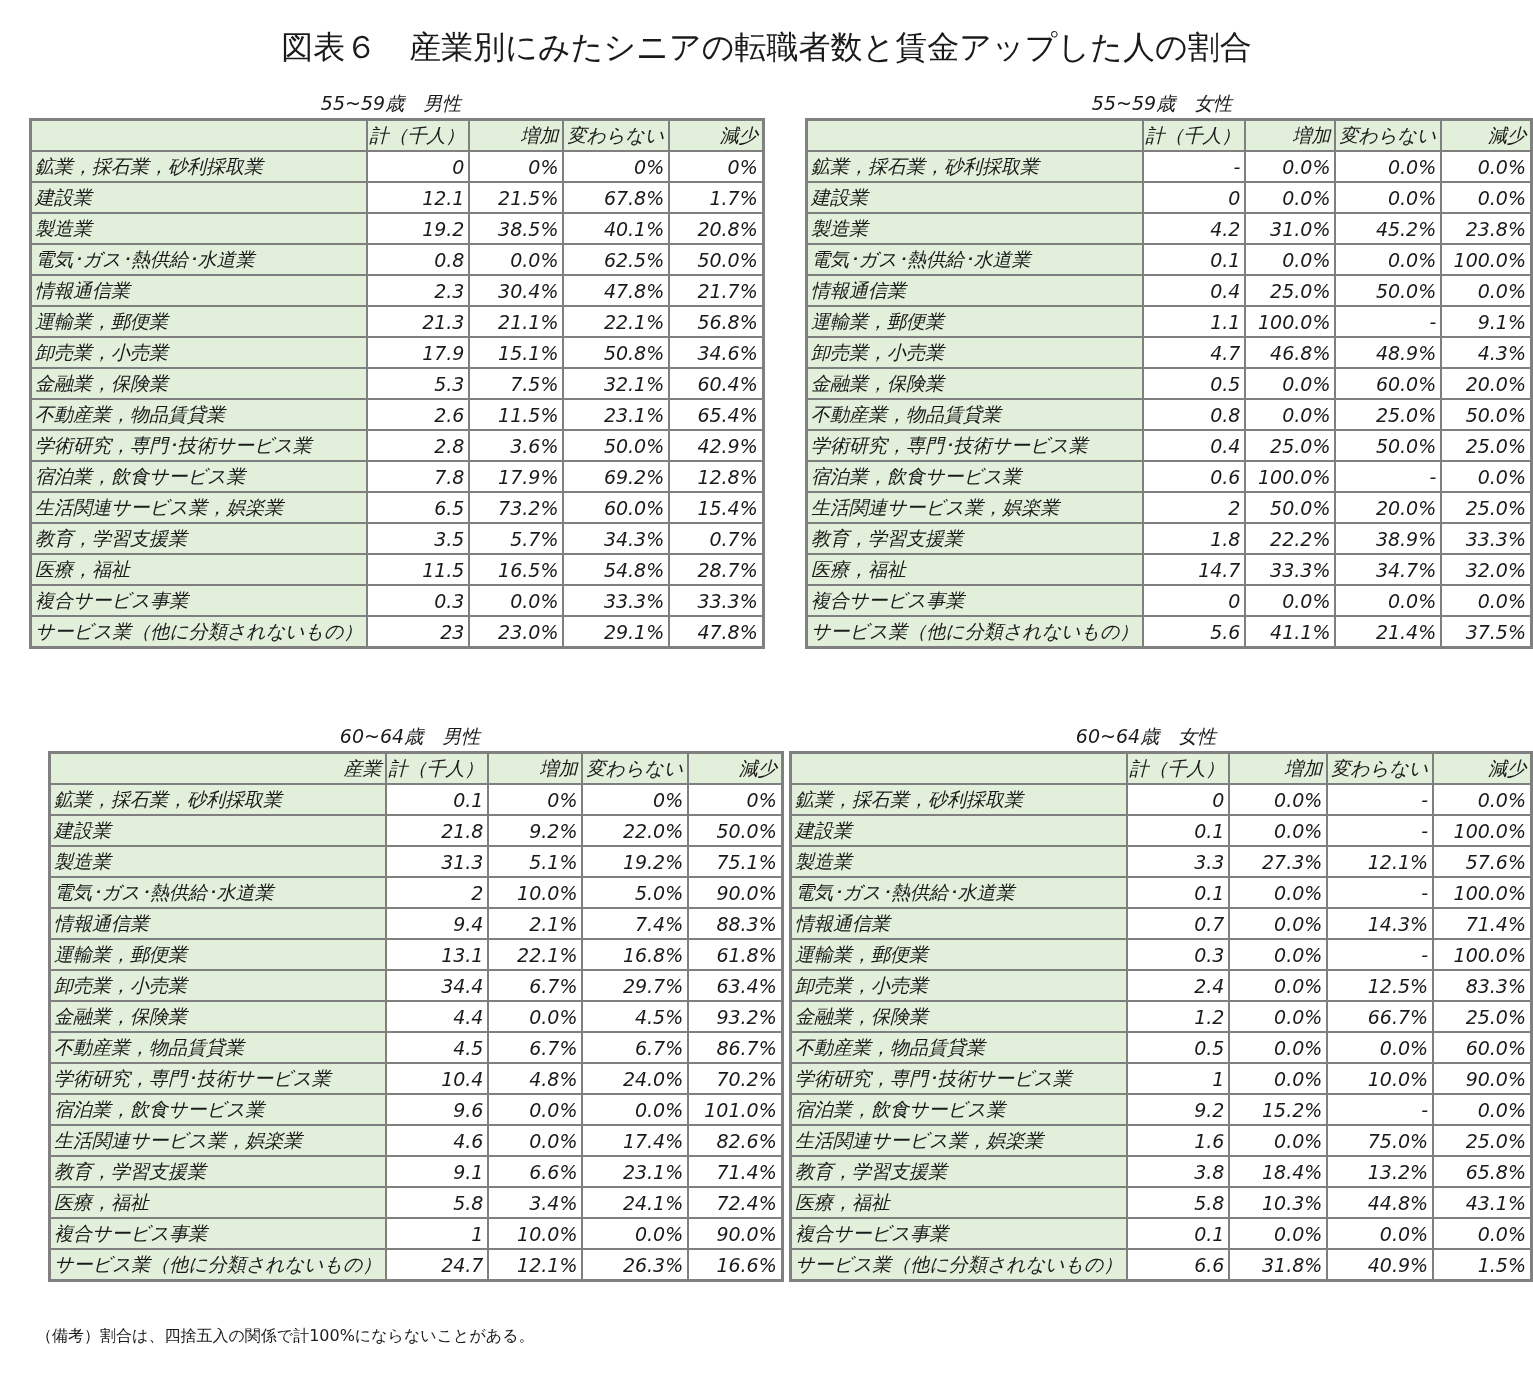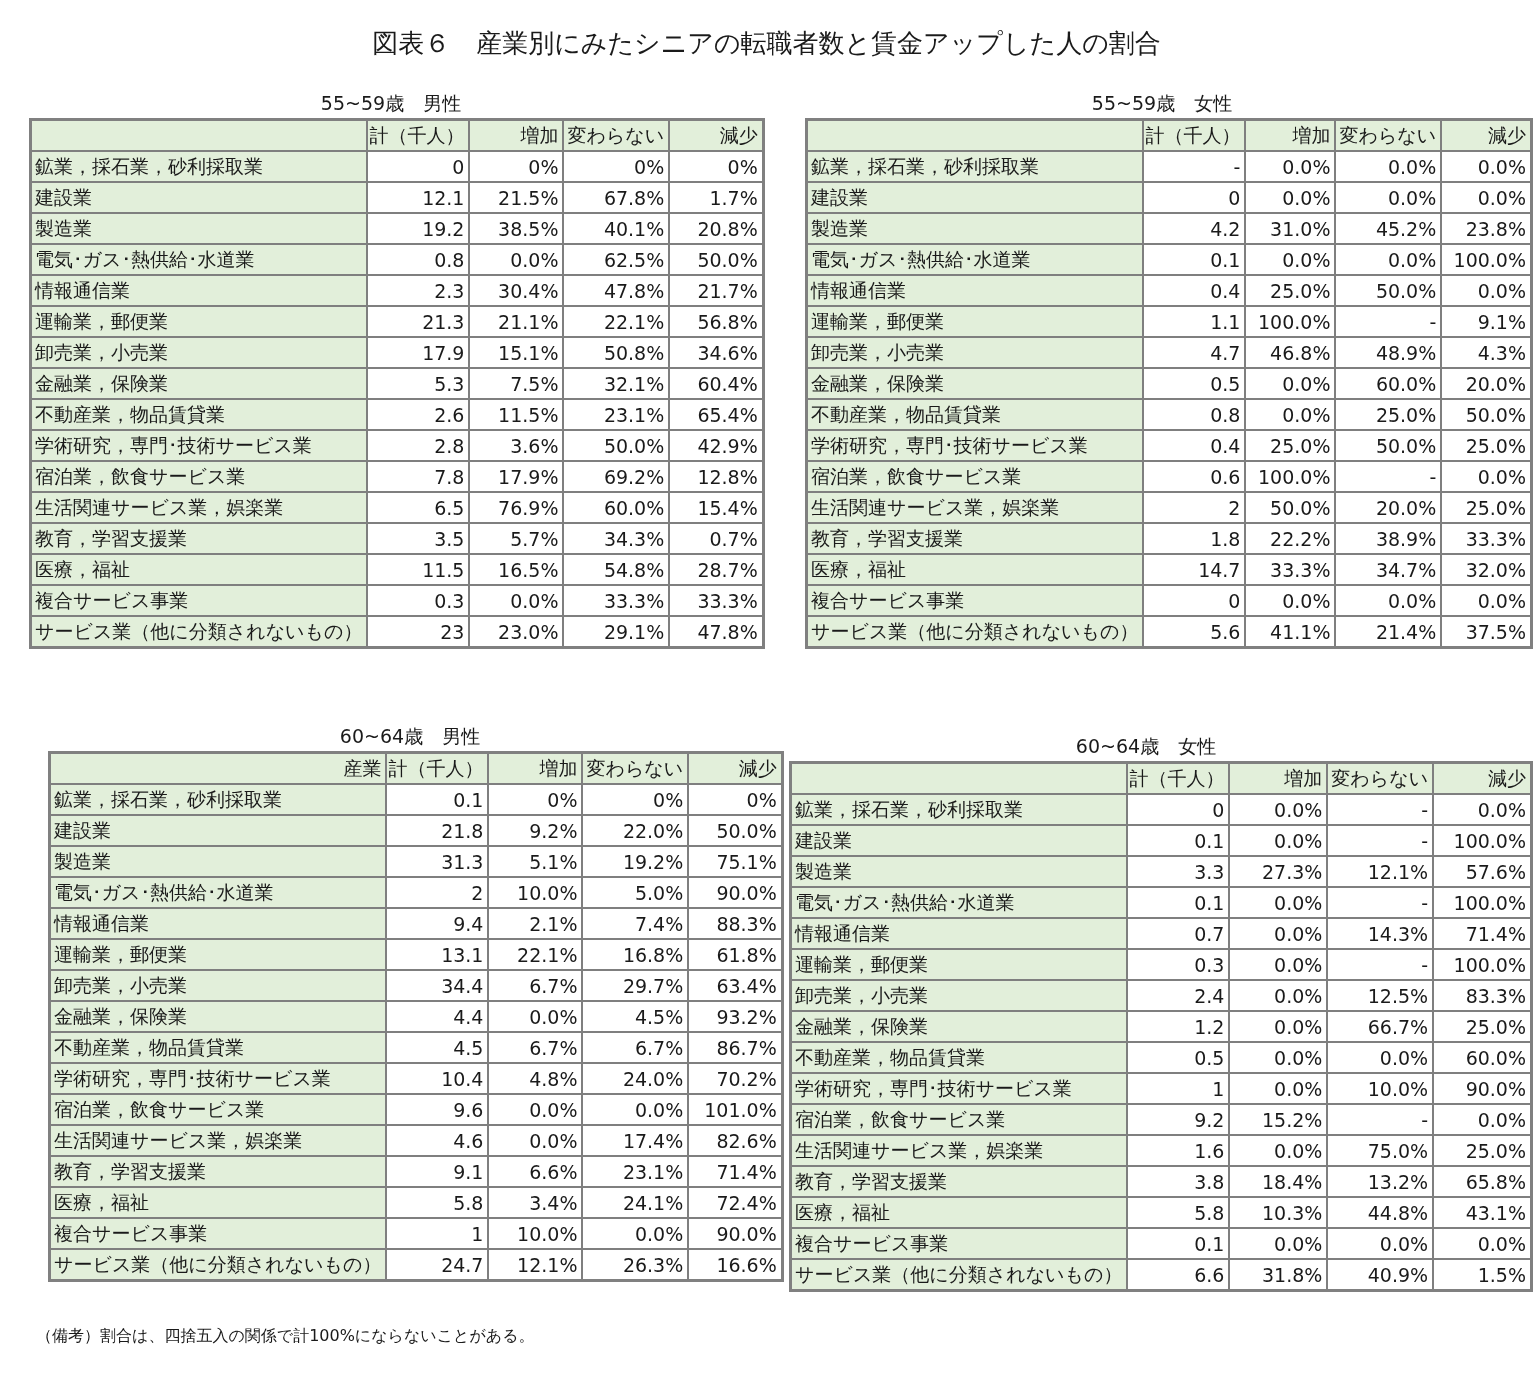--- a/index.html
+++ b/index.html
@@ -3,23 +3,23 @@
 <meta charset="utf-8">
 <style>
   html, body { margin: 0; padding: 0; background: #ffffff; }
   body {
     width: 1533px; height: 1400px; position: relative; overflow: hidden;
     font-family: "DejaVu Sans", "Liberation Sans", sans-serif;
     color: #1a1a1a;
   }
   .title {
     position: absolute; left: 0; top: 26px; width: 1533px;
-    text-align: center; font-size: 26px; letter-spacing: 0px;
+    text-align: center; font-size: 32px; letter-spacing: 0px;
   }
-  .panel { position: absolute; }
+  .panel { position: absolute; font-style: italic; }
   .panel-caption {
     text-align: center; font-size: 19px; height: 30px; line-height: 30px;
   }
   table.dt {
     border-collapse: collapse;
     border: 3px solid #808080;
     table-layout: fixed;
   }
   table.dt td, table.dt th {
     border: 2px solid #7f7f7f;
@@ -139,21 +139,21 @@
         <tr>
           <td class="lbl">宿泊業，飲食サービス業</td>
           <td class="num">7.8</td>
           <td class="num">17.9%</td>
           <td class="num">69.2%</td>
           <td class="num">12.8%</td>
         </tr>
         <tr>
           <td class="lbl">生活関連サービス業，娯楽業</td>
           <td class="num">6.5</td>
-          <td class="num">76.9%</td>
+          <td class="num">73.2%</td>
           <td class="num">60.0%</td>
           <td class="num">15.4%</td>
         </tr>
         <tr>
           <td class="lbl">教育，学習支援業</td>
           <td class="num">3.5</td>
           <td class="num">5.7%</td>
           <td class="num">34.3%</td>
           <td class="num">0.7%</td>
         </tr>
@@ -447,21 +447,21 @@
           <td class="lbl">サービス業（他に分類されないもの）</td>
           <td class="num">24.7</td>
           <td class="num">12.1%</td>
           <td class="num">26.3%</td>
           <td class="num">16.6%</td>
         </tr>
       </tbody>
   </table>
 </div>
 
-<div class="panel" style="left:789px; top:721px;margin-top:10px;">
+<div class="panel" style="left:789px; top:721px;">
   <div class="panel-caption" style="width:714px;">60~64歳　女性</div>
   <table class="dt">
     <colgroup>
         <col class="c-lbl" style="width:311px">
         <col class="c-n" style="width:98px">
         <col class="c-p" style="width:99px">
         <col class="c-p" style="width:99px">
         <col class="c-p" style="width:99px">
       </colgroup>
     <thead>

